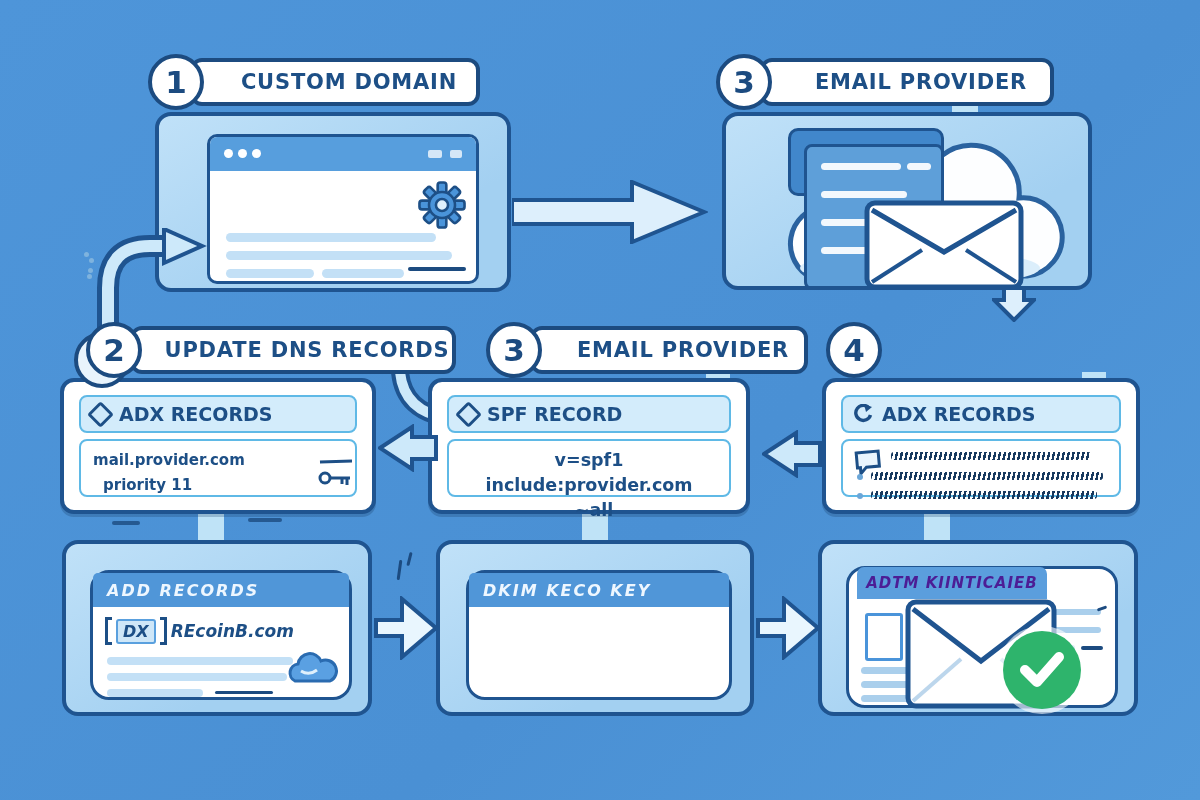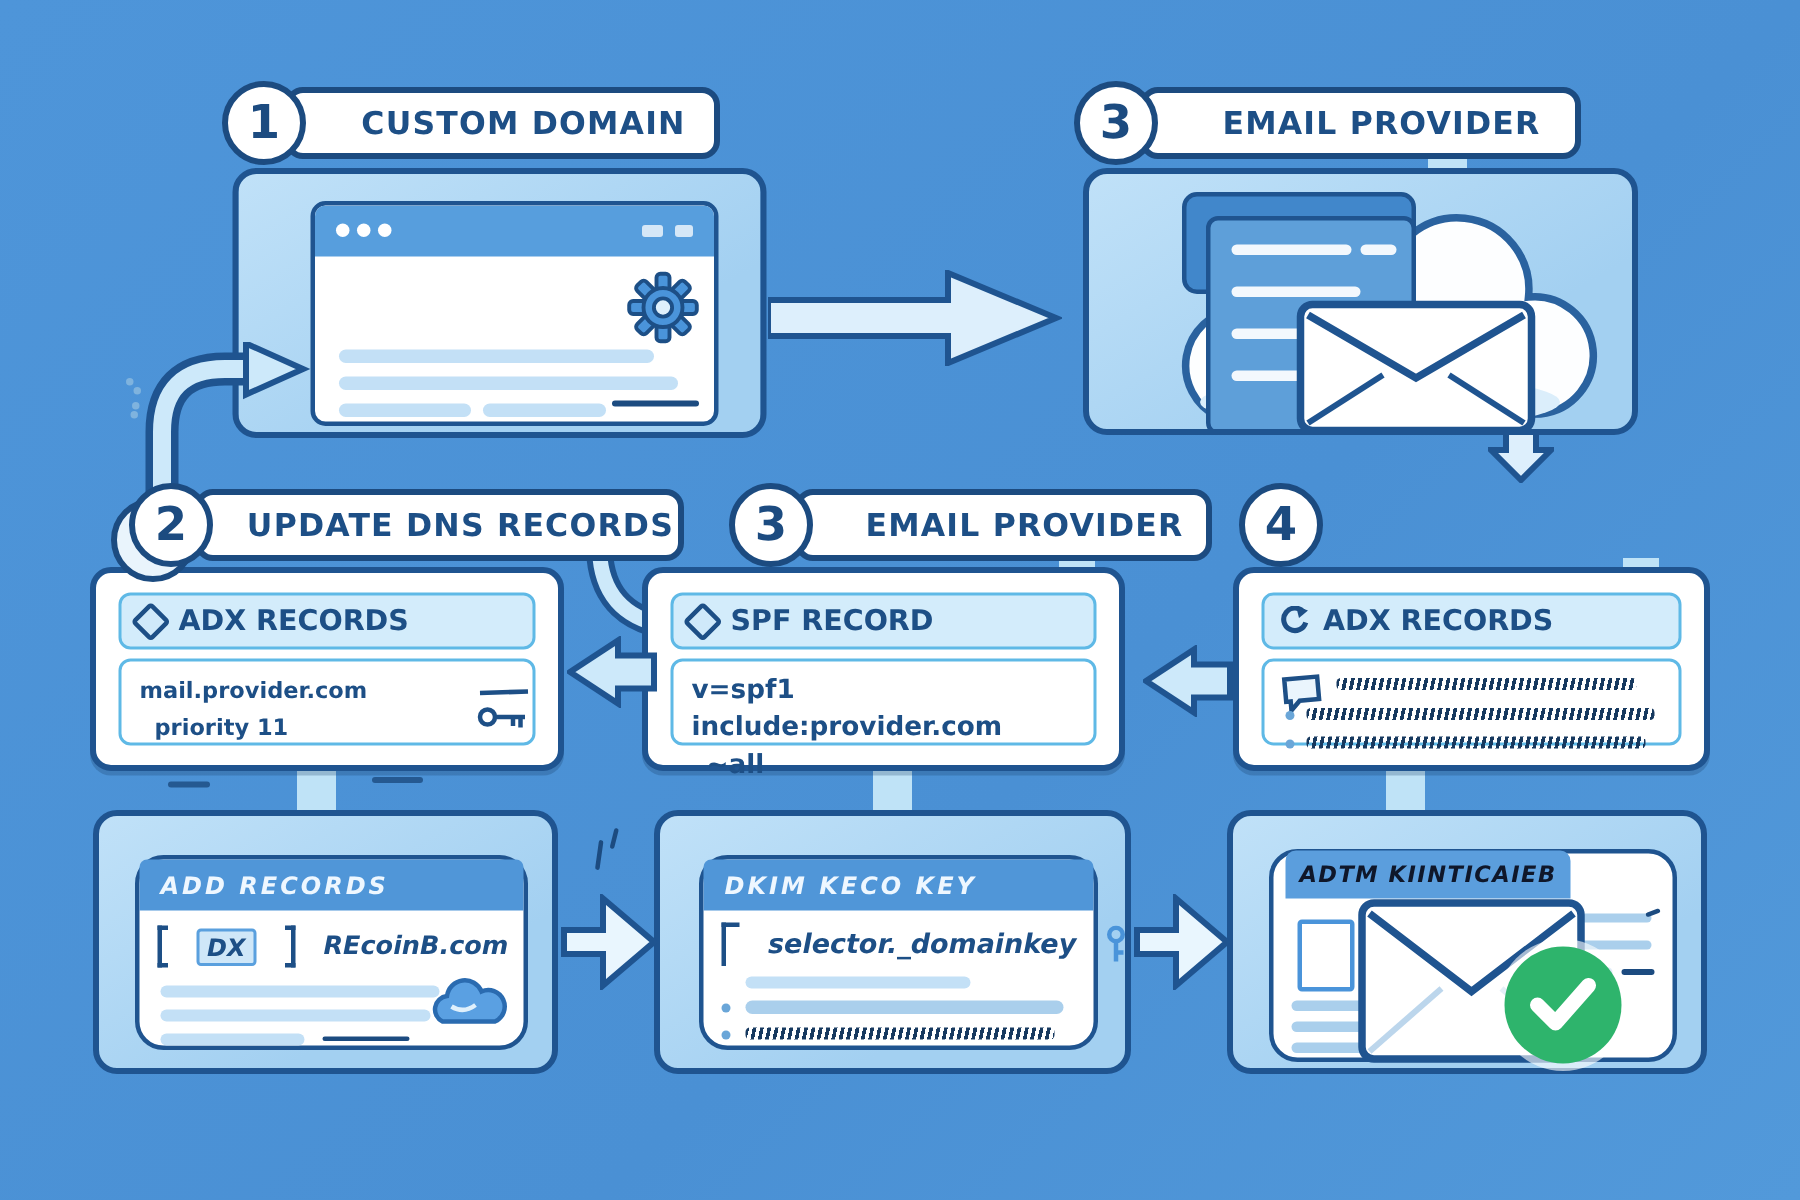--- a/index.html
+++ b/index.html
@@ -54,21 +54,21 @@
   .browser{position:absolute;left:48px;top:18px;width:272px;height:150px;background:#fff;
     border:3px solid #1f5490;border-radius:10px;overflow:hidden;box-sizing:border-box;z-index:2;}
   .bbar{height:34px;background:#579edd;position:relative;}
   .bdot{position:absolute;top:12px;width:9px;height:9px;border-radius:50%;background:#fff;}
   .glyphbit{position:absolute;top:13px;height:8px;background:rgba(255,255,255,.75);border-radius:2px;}
   .url{position:absolute;left:16px;top:13px;width:170px;height:34px;border:3px solid #1f5490;
     border-radius:7px;background:#fff;display:flex;align-items:center;padding-left:8px;
     font-size:19px;font-weight:bold;color:#1d4f86;box-sizing:border-box;}
 
   
-  .rowtext{display:flex;align-items:center;gap:19px;font-weight:bold;color:#1d4f86;}
+  .rowtext{display:flex;align-items:center;gap:4px;font-weight:bold;color:#1d4f86;}
   .brk{display:inline-block;width:7px;height:28px;box-sizing:border-box;}
   .brk.l{border-left:3px solid #1d4f86;border-top:3px solid #1d4f86;border-bottom:3px solid #1d4f86;}
   .brk.r{border-right:3px solid #1d4f86;border-top:3px solid #1d4f86;border-bottom:3px solid #1d4f86;}
   .corner{display:inline-block;width:9px;height:26px;border-left:3px solid #1d4f86;border-top:3px solid #1d4f86;}
   .dxbox{background:#cfe7f8;border:2px solid #5aa0de;border-radius:3px;padding:1px 5px;
     font-size:16px;font-weight:bold;color:#1d4f86;}
 
   .doc-back{position:absolute;background:#4187cb;border:3px solid #1f5490;border-radius:10px;}
   .doc{position:absolute;background:#5e9fd9;border:3px solid #1f5490;border-radius:8px;}
   .docline{position:absolute;background:rgba(255,255,255,.93);border-radius:4px;height:7px;}
@@ -225,21 +225,21 @@
         <line x1="31" y1="24" x2="31" y2="31" stroke="#1d4f86" stroke-width="3"></line>
       </svg>
     </div>
   </div>
 
   <div class="wcard" style="left:428px;top:378px;width:322px;height:136px;" data-name="spf-record-card">
     <div class="rec-head" data-name="spf-record-header">
       <span class="diamond" data-name="diamond-icon"></span>
       <span data-name="spf-record-header-text">SPF RECORD</span>
     </div>
-    <div class="rec-body" style="font-size:17.5px;" data-name="spf-record-body">
+    <div class="rec-body" style="font-size:17.5px;text-align:center;" data-name="spf-record-body">
       <div data-name="spf-record-value">v=spf1 include:provider.com</div>
       <div style="padding-left:10px;" data-name="spf-record-all">~all</div>
     </div>
   </div>
 
   <div class="wcard" style="left:822px;top:378px;width:318px;height:136px;" data-name="dns-records-card">
     <div class="rec-head" data-name="dns-records-header">
       <span data-name="sync-icon">
         <svg width="20" height="20" viewBox="0 0 20 20">
           <path d="M16 4 A7.5 7.5 0 1 0 17.5 11" fill="none" stroke="#1d4f86" stroke-width="3.4"></path>
@@ -312,50 +312,32 @@
     <svg width="64" height="64" viewBox="0 0 64 64">
       <polygon points="2,24 28,24 28,3 62,32 28,61 28,40 2,40" fill="#e9f6fe" stroke="#1f5490" stroke-width="4"></polygon>
     </svg>
   </div>
 
   <div class="panel" style="left:436px;top:540px;width:318px;height:176px;" data-name="dkim-panel">
     <div class="bcard" style="left:26px;top:26px;width:266px;height:130px;" data-name="dkim-card">
       <div class="bhead" data-name="dkim-headerbar">
           <span data-name="dkim-header-text">DKIM KECO KEY</span>
         </div>
-      <div style="position:relative;height:93px;" data-name="dkim-body">
-        <div class="rowtext" style="position:absolute;left:12px;top:8px;font-size:18px;" data-name="record-row">
-          <span class="corner" data-name="bracket-icon"></span>
-          <span data-name="dkim-selector-text">selector._domainkey</span>
-          <span data-name="key-icon">
-            <svg width="15" height="26" viewBox="0 0 15 26">
-              <circle cx="7" cy="6" r="4.5" fill="none" stroke="#4a94da" stroke-width="3"></circle>
-              <line x1="7" y1="10" x2="7" y2="24" stroke="#4a94da" stroke-width="3"></line>
-              <line x1="7" y1="18" x2="12" y2="18" stroke="#4a94da" stroke-width="3"></line>
-            </svg>
-          </span>
-        </div>
-        <div class="skel" style="left:28px;top:44px;width:150px;height:8px;" data-name="skeleton-line"></div>
-        <div class="bullet" style="left:12px;top:62px;" data-name="bullet-icon"></div>
-        <div class="skel2" style="left:28px;top:60px;width:212px;height:9px;" data-name="skeleton-line"></div>
-        <div class="bullet" style="left:12px;top:80px;" data-name="bullet-icon"></div>
-        <div class="scribble" style="left:28px;top:78px;width:206px;" data-name="scribble-text"></div>
-      </div>
     </div>
   </div>
 
   <div class="abs" style="left:756px;top:596px;z-index:3;" data-name="arrow-right-icon">
     <svg width="64" height="64" viewBox="0 0 64 64">
       <polygon points="2,24 28,24 28,3 62,32 28,61 28,40 2,40" fill="#e9f6fe" stroke="#1f5490" stroke-width="4"></polygon>
     </svg>
   </div>
 
   <div class="panel" style="left:818px;top:540px;width:320px;height:176px;" data-name="authenticated-panel">
     <div class="bcard" style="left:24px;top:22px;width:272px;height:142px;" data-name="authenticated-card">
-      <div style="position:absolute;left:8px;top:-2px;width:190px;height:32px;background:#5b9edd;border-radius:7px 7px 0 0;display:flex;align-items:center;justify-content:center;font-size:15px;font-weight:bold;letter-spacing:1px;color:#0f172a;" data-name="authenticated-header-tab">
+      <div style="position:absolute;left:8px;top:-2px;width:190px;height:32px;background:#5b9edd;border-radius:7px 7px 0 0;display:flex;align-items:center;justify-content:center;font-size:15px;font-weight:bold;letter-spacing:1px;color:#4c1d95;" data-name="authenticated-header-tab">
         <span data-name="authenticated-header-text">ADTM KIINTICAIEB</span>
       </div>
       <div class="sqicon" style="left:16px;top:44px;width:32px;height:42px;" data-name="page-icon"></div>
       <div class="skel2" style="left:12px;top:98px;width:54px;height:7px;" data-name="skeleton-line"></div>
       <div class="skel2" style="left:12px;top:112px;width:54px;height:7px;" data-name="skeleton-line"></div>
       <div class="skel2" style="left:12px;top:126px;width:54px;height:7px;" data-name="skeleton-line"></div>
       <div class="skel2" style="right:14px;top:40px;width:62px;height:6px;" data-name="skeleton-line"></div>
       <div class="navy-dash" style="right:8px;top:38px;width:10px;height:3px;transform:rotate(-20deg);" data-name="decor-dash"></div>
       <div class="skel2" style="right:14px;top:58px;width:66px;height:6px;" data-name="skeleton-line"></div>
       <div class="skel2" style="right:40px;top:76px;width:40px;height:6px;" data-name="skeleton-line"></div>

